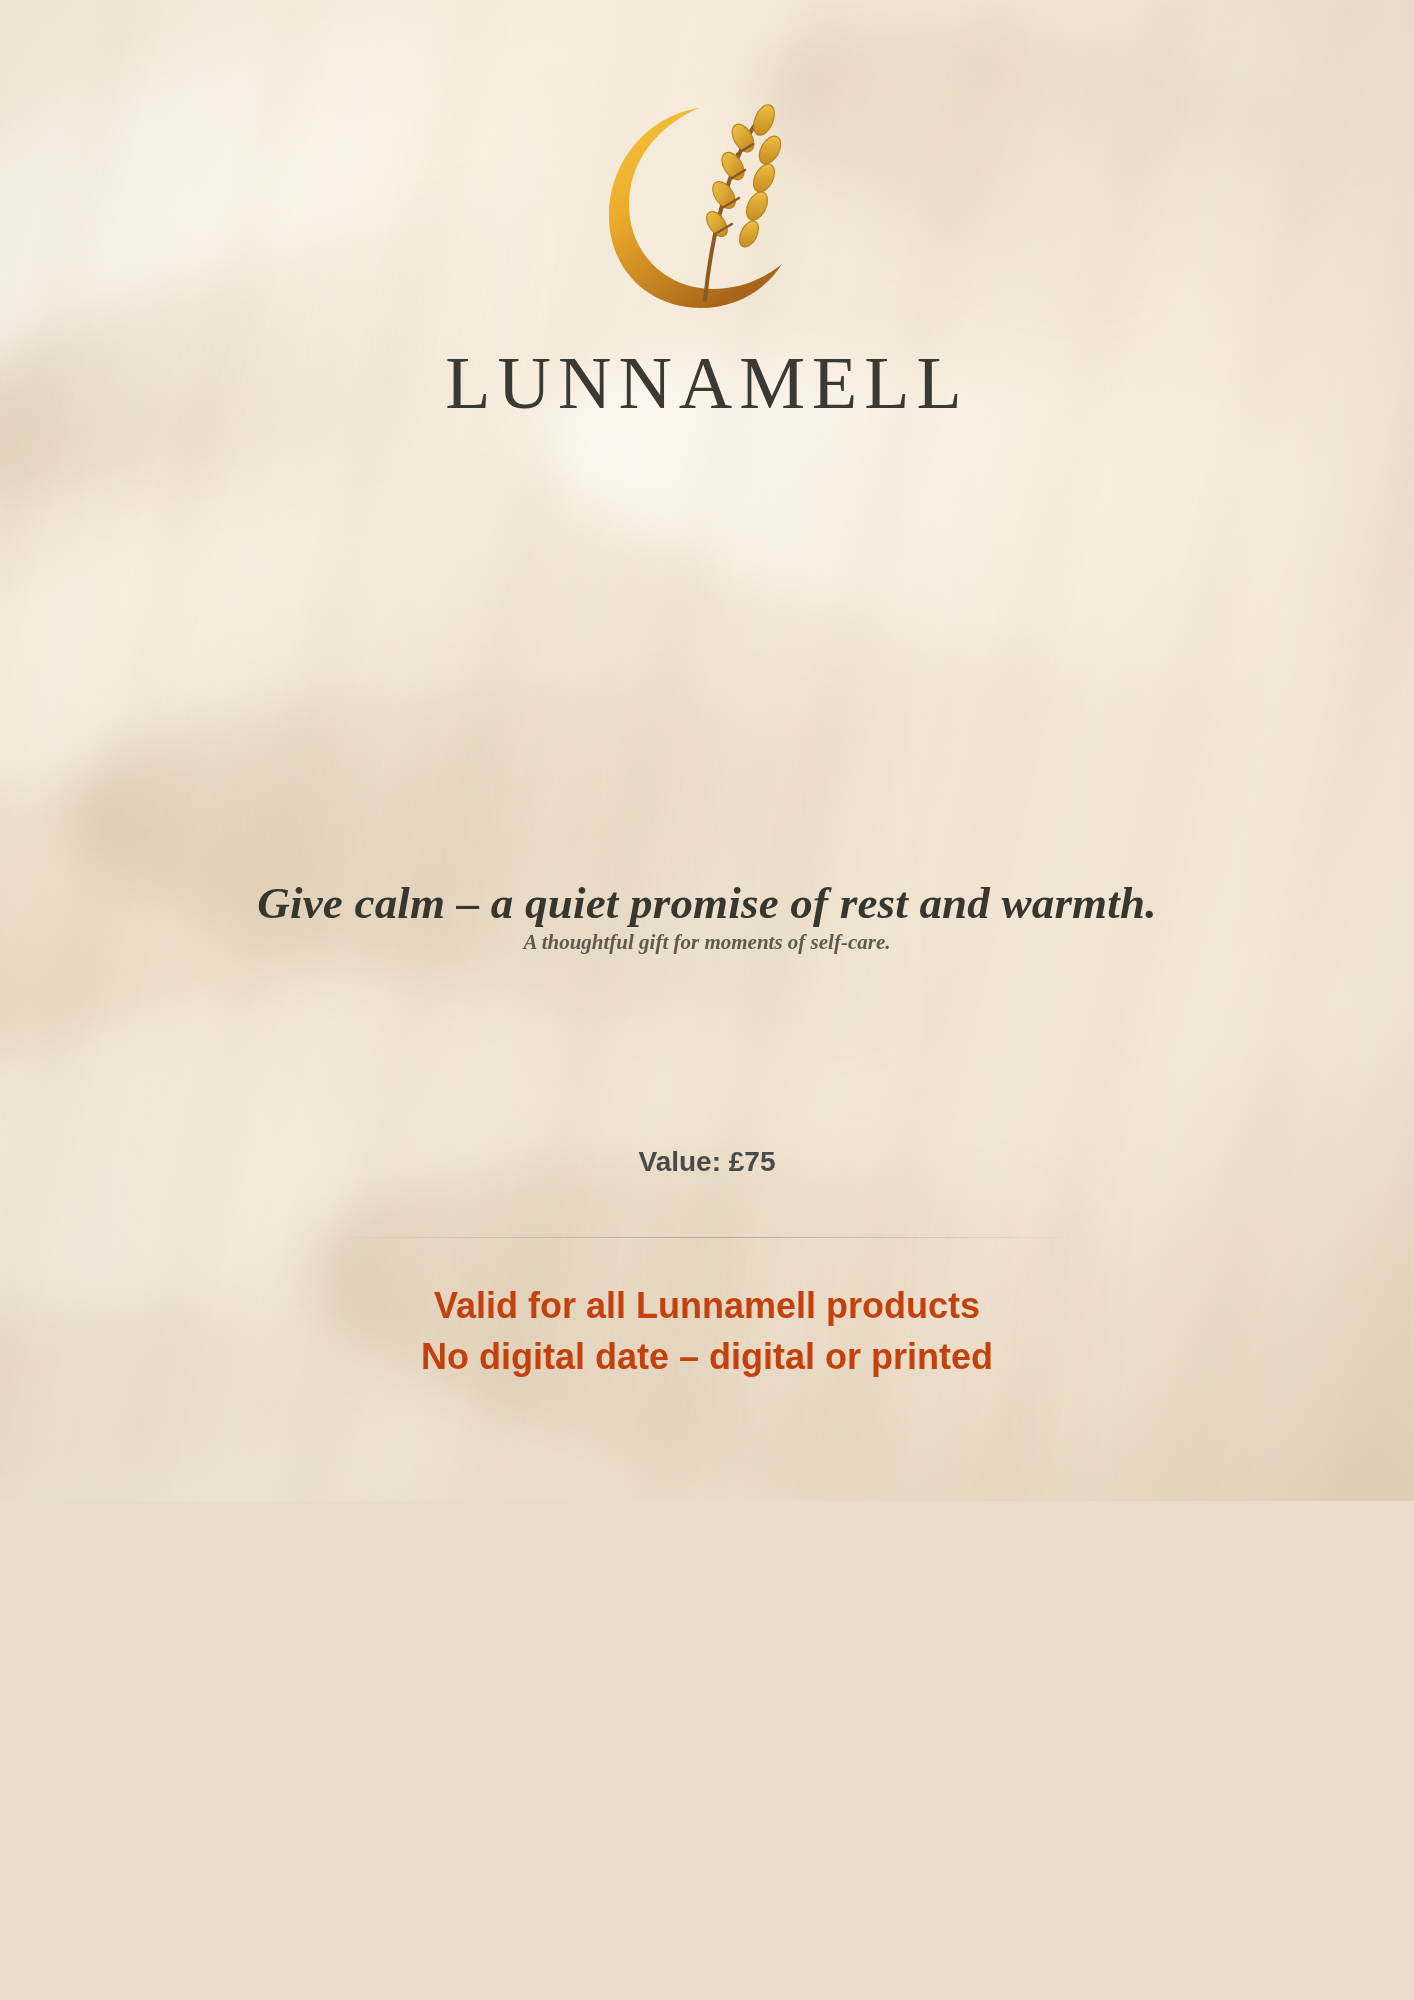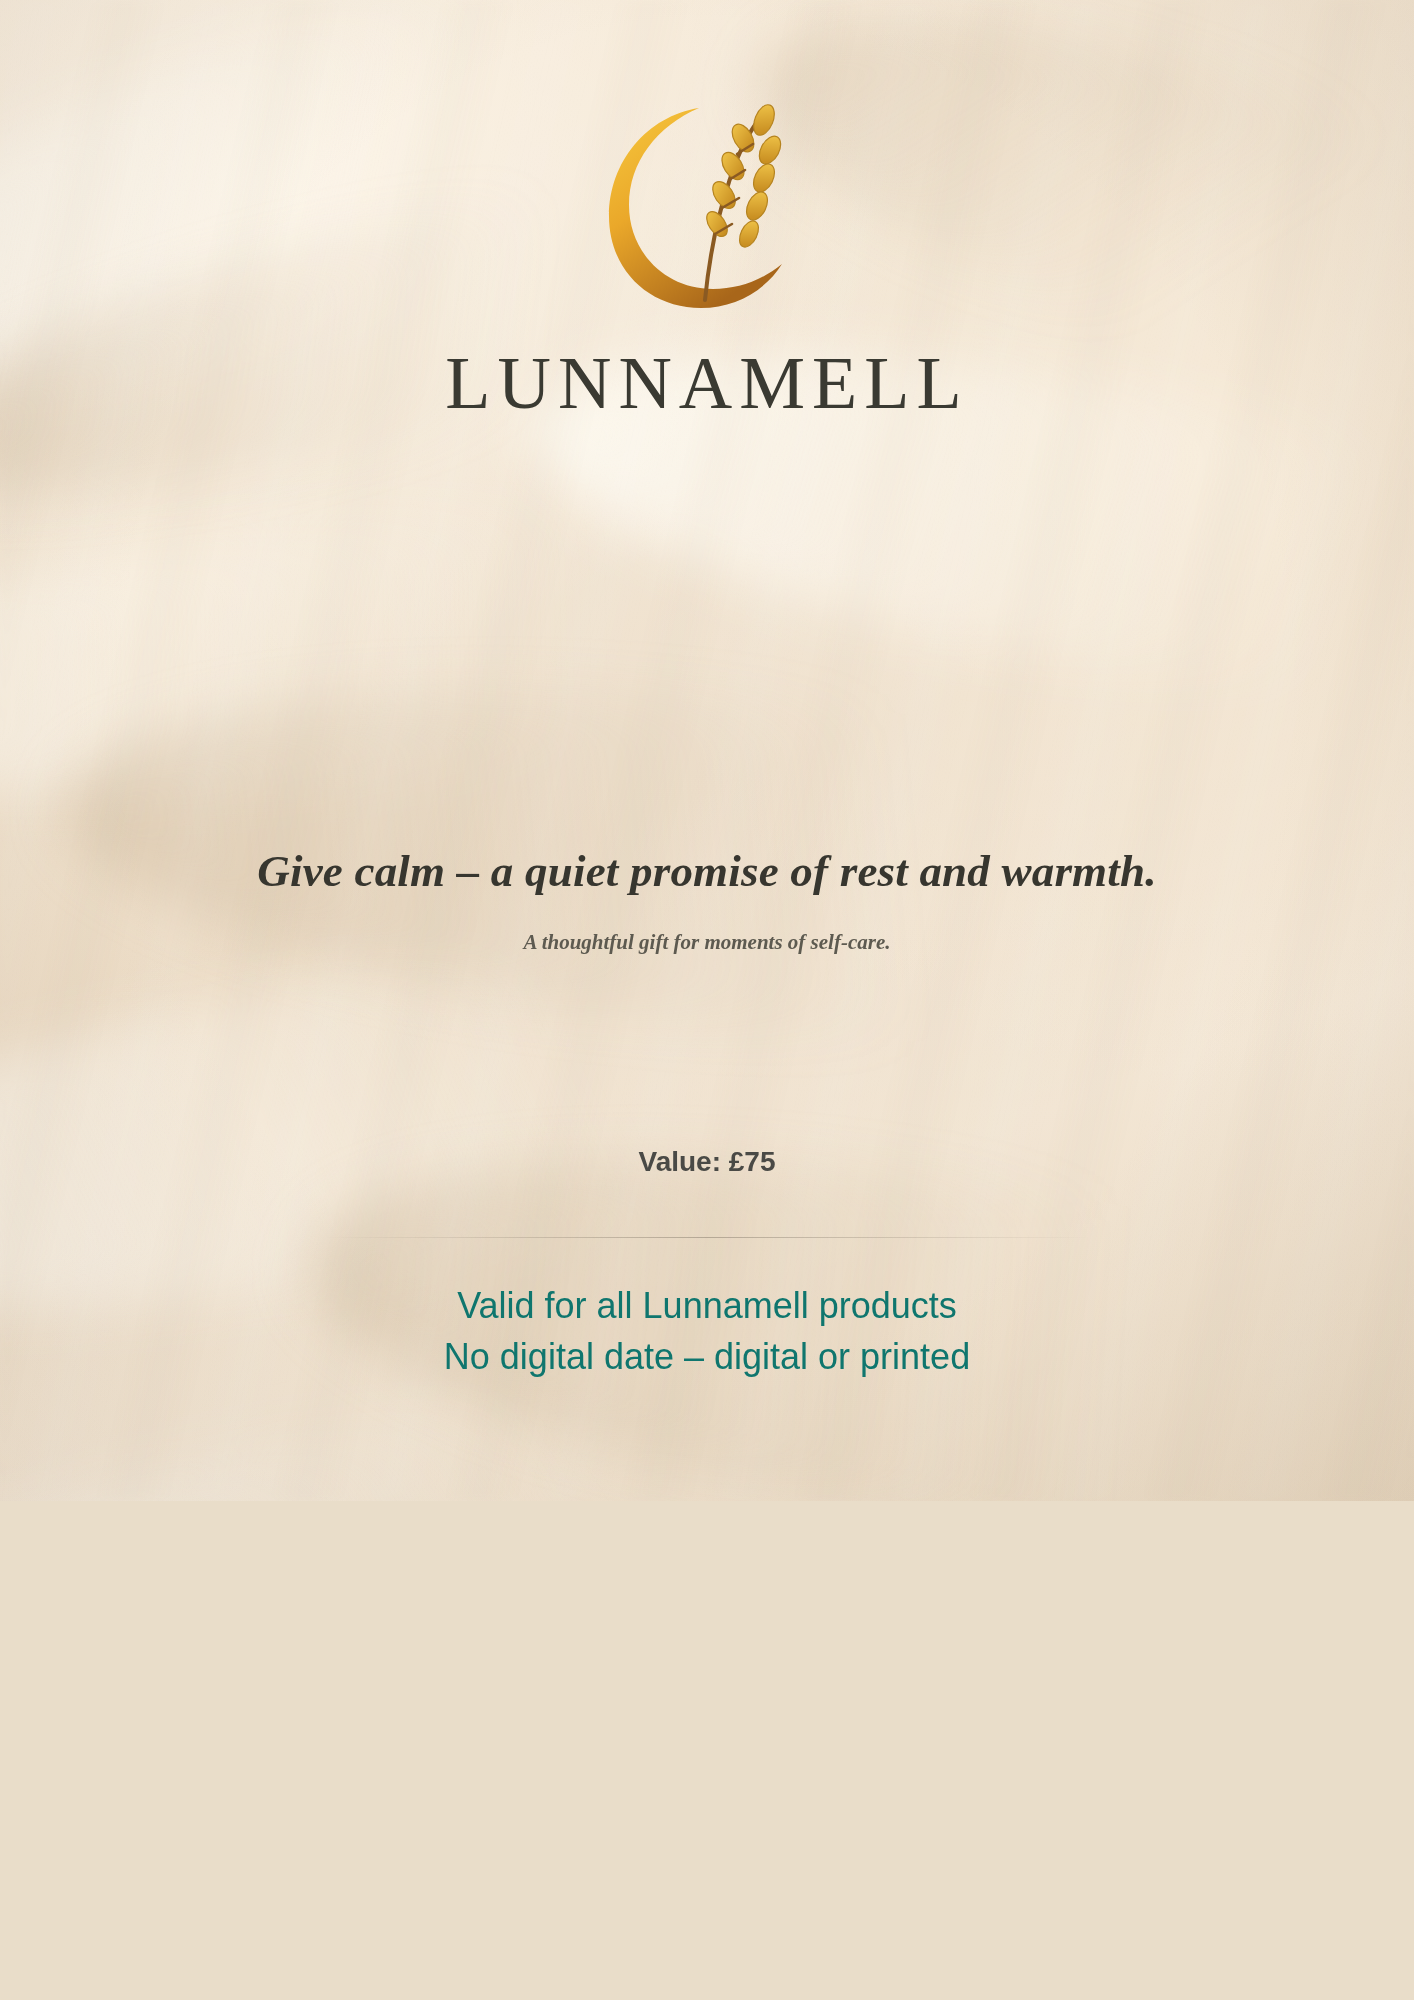--- a/index.html
+++ b/index.html
@@ -101,21 +101,21 @@
   .brand {
     font-family: "Liberation Serif", serif;
     font-size: 74px;
     letter-spacing: 7px;
     color: #3a3a32;
     margin-top: 22px;
     font-weight: 400;
   }
   .tagline {
     position: absolute;
-    top: 845px;
+    top: 877px;
     left: 0;
     width: 100%;
     text-align: center;
     font-family: "Liberation Serif", serif;
     font-style: italic;
     font-weight: 700;
     font-size: 45px;
     color: #37362f;
     letter-spacing: 0.2px;
   }
@@ -148,23 +148,23 @@
     width: 768px;
     height: 1px;
     background: linear-gradient(to right, rgba(120,110,95,0), rgba(120,110,95,.45), rgba(120,110,95,0));
   }
   .terms {
     position: absolute;
     top: 1280px;
     left: 0;
     width: 100%;
     text-align: center;
-    color: #0f766e;
+    color: #c2410c;
     font-size: 36px;
-    font-weight: 400;
+    font-weight: 700;
     line-height: 1.42;
   }
   .terms div { white-space: nowrap; }
 
   .lavender {
     position: absolute;
     left: 630px;
     top: 1530px;
     width: 640px;
     height: 350px;

